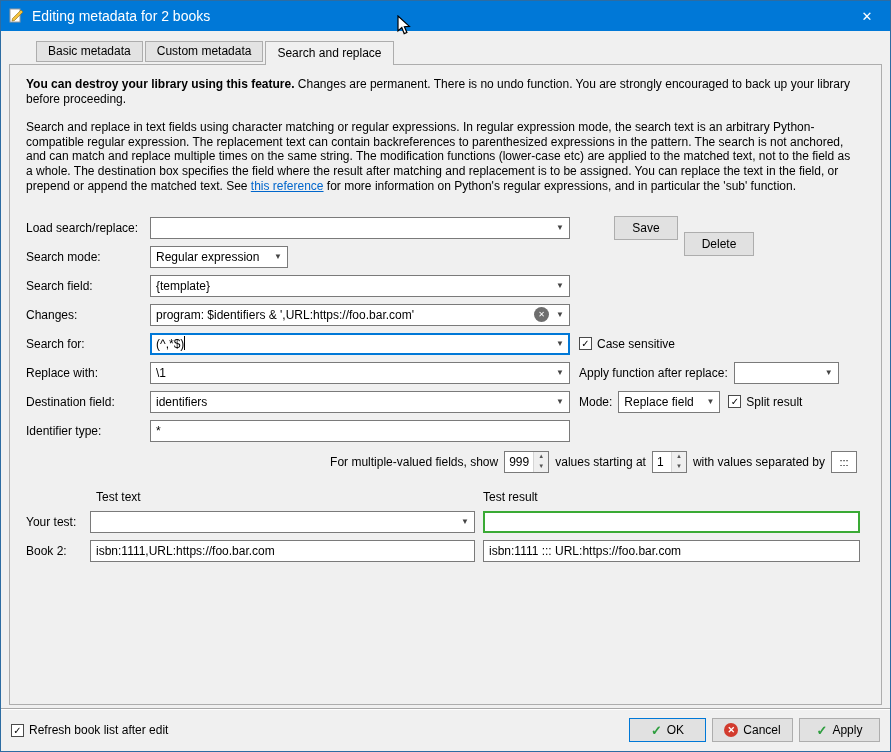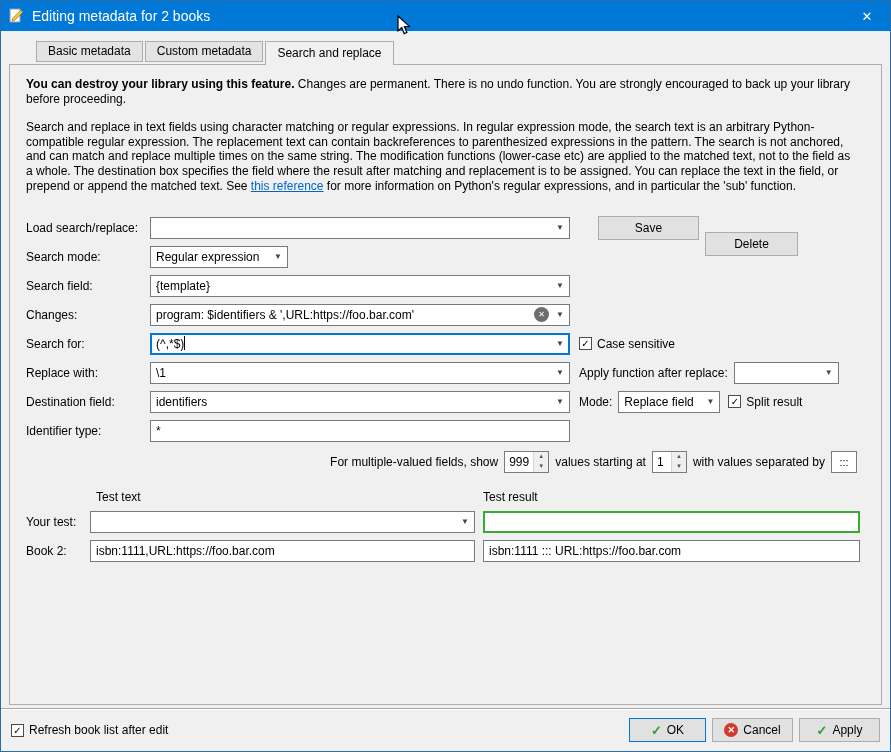--- a/index.html
+++ b/index.html
@@ -40,21 +40,21 @@
   .w-main { width: 420px; } .w138 { width: 138px; } .w105 { width: 105px; } .w126 { width: 102px; } .w385 { width: 385px; }
 
   .clear-btn { width: 15px; height: 15px; flex: none; border-radius: 50%; background: #6e6e6e; color: #fff; font-size: 8px; display: flex; align-items: center; justify-content: center; margin-right: 2px; }
   .caret { display: inline-block; width: 1px; height: 14px; background: #000; vertical-align: -2px; }
 
   .lineedit { height: 22px; border: 1px solid #7a7a7a; background: #fff; padding: 0 5px; font-family: "Liberation Sans", sans-serif; font-size: 12px; color: #000; flex: none; }
   .lineedit.green { border: 2px solid #3aaa35; }
 
   .btn { height: 24px; display: inline-flex; align-items: center; justify-content: center; gap: 5px; background: #e1e1e1; border: 1px solid #adadad; font-family: "Liberation Sans", sans-serif; font-size: 12px; padding: 0 10px; flex: none; }
   .btn.default { border-color: #0078d7; }
-  .btn-save { margin-left: 28px; width: 101px; } .btn-delete { margin-left: 6px; width: 93px; margin-top: 32px; }
+  .btn-save { margin-left: 44px; width: 64px; } .btn-delete { margin-left: 6px; width: 70px; margin-top: 32px; }
   .ok-glyph, .apply-glyph { color: #2e9e3f; font-weight: bold; font-size: 13px; }
   .cancel-glyph { width: 14px; height: 14px; border-radius: 50%; background: #d23b2e; color: #fff; font-size: 9px; font-weight: bold; display: inline-flex; align-items: center; justify-content: center; }
 
   .checkbox { display: inline-flex; align-items: center; gap: 5px; flex: none; }
   .cb-box { width: 13px; height: 13px; flex: none; border: 1px solid #4a4a4a; background: #fff; font-size: 10px; line-height: 11px; text-align: center; color: #000; }
   .ml8 { margin-left: 8px; } .ml9 { margin-left: 9px; } .ml6 { margin-left: 6px; }
 
   .spin { display: flex; height: 22px; border: 1px solid #7a7a7a; background: #fff; flex: none; }
   .spin .sv { display: flex; align-items: center; padding: 0 4px; min-width: 18px; }
   .spin .arrows { width: 15px; display: flex; flex-direction: column; border-left: 1px solid #d5d5d5; }

